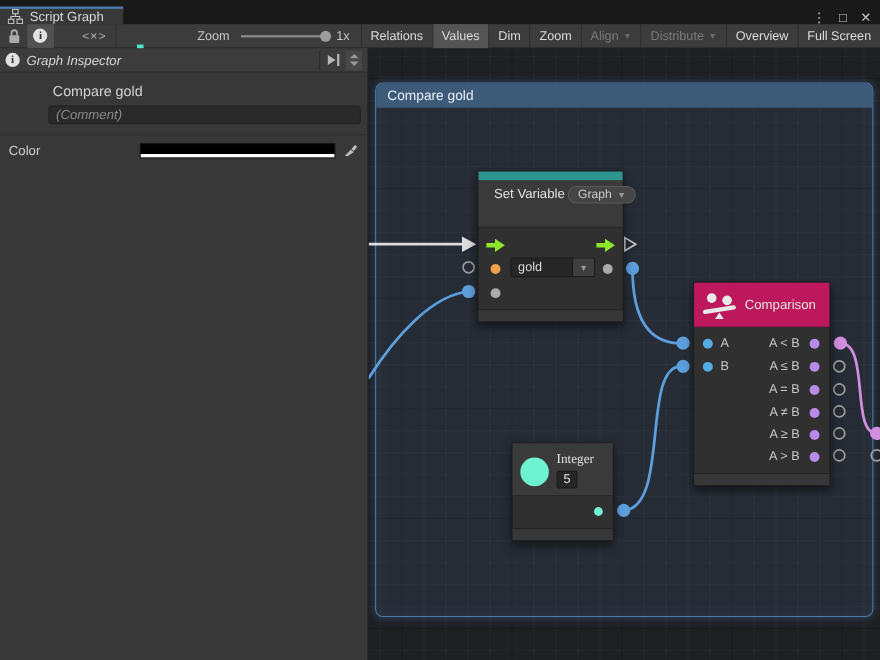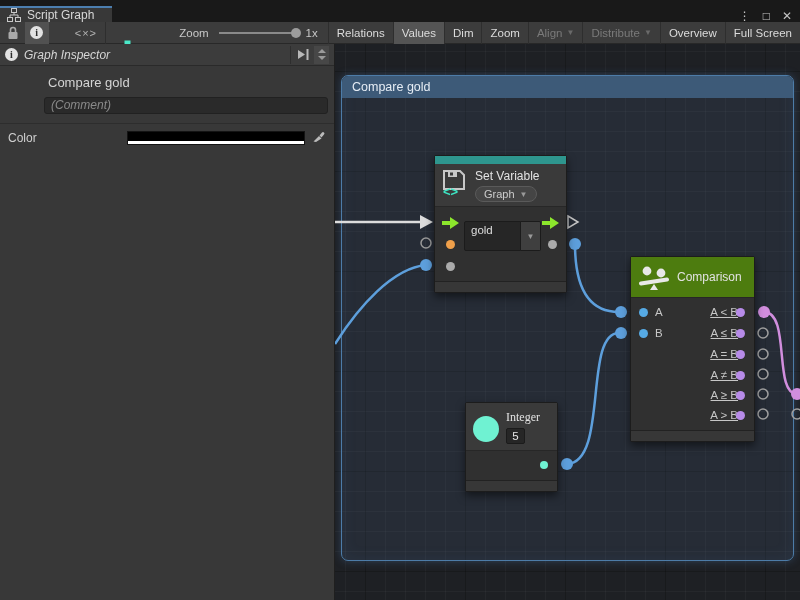--- a/index.html
+++ b/index.html
@@ -92,39 +92,39 @@
           box-shadow:0 4px 9px rgba(0,0,0,.5); color:#cccccc; }
   .node-footer { position:absolute; left:0; right:0; bottom:0; height:11px; background:#373737;
                  border-top:1px solid #222222; }
   .dot { position:absolute; width:9px; height:9px; border-radius:50%; }
 
   
   .node-setvar { left:99px; top:111px; width:133px; height:138px; }
   .setvar-topbar { height:8px; background:#2e968e; }
   .setvar-header { height:43px; background:#3a3a3a; border-bottom:1px solid #272727; display:flex;
                    align-items:flex-start; padding:5px 6px 0 7px; gap:7px; }
-  .setvar-titles { display:flex; flex-direction:column; gap:3px; }
+  .setvar-titles { display:flex; gap:3px; }
   .node-title { font-size:12px; color:#e2e2e2; white-space:nowrap; }
   .scope-chip { display:inline-flex; align-items:center; gap:5px; background:#454545;
                 border:1px solid #5a5a5a; border-radius:8px; padding:1px 8px; font-size:11px;
                 color:#cccccc; width:max-content; }
   .flow-arrow { position:absolute; width:18px; height:12px; }
-  .gold-dd { position:absolute; left:29px; top:65px; width:77px; height:30px; display:flex; }
+  .gold-dd { position:absolute; left:29px; top:78px; width:77px; height:18px; display:flex; }
   .gold-field { flex:1; background:#262626; border:1px solid #1b1b1b; border-radius:2px 0 0 2px;
                 font-size:11.5px; color:#dddddd; padding-left:6px; line-height:16px; }
   .gold-btn { width:20px; background:#3f3f3f; border:1px solid #1b1b1b; border-left:none;
               border-radius:0 2px 2px 0; display:flex; align-items:center; justify-content:center; }
 
   
   .node-cmp { left:295px; top:212px; width:125px; height:186px; }
-  .cmp-header { height:41px; background:#4d7c0f; border-bottom:1px solid #272727; display:flex;
+  .cmp-header { height:41px; background:#be185d; border-bottom:1px solid #272727; display:flex;
                 align-items:center; gap:8px; padding-left:8px; }
   .cmp-row { position:absolute; height:14px; font-size:11.5px; color:#c6c6c6; line-height:14px; }
   .cmp-in-label { position:absolute; left:24px; top:0; }
-  .cmp-out-label { position:absolute; right:16px; top:0;text-decoration:underline; }
+  .cmp-out-label { position:absolute; right:27px; top:0; }
 
   
   .node-int { left:130px; top:358px; width:93px; height:90px; }
   .int-header { height:48px; background:#3a3a3a; border-bottom:1px solid #272727; position:relative; }
   .int-circle { position:absolute; left:7px; top:13px; width:26px; height:26px; border-radius:50%;
                 background:#6ff2d2; }
   .int-title { position:absolute; left:40px; top:7px; font-size:12px; color:#e2e2e2;font-family:Liberation Serif, serif; }
   .int-value { position:absolute; left:40px; top:25px; width:19px; height:16px; background:#262626;
                border:1px solid #1b1b1b; border-radius:2px; color:#e6e6e6; font-size:11.5px;
                text-align:center; line-height:14px; }

